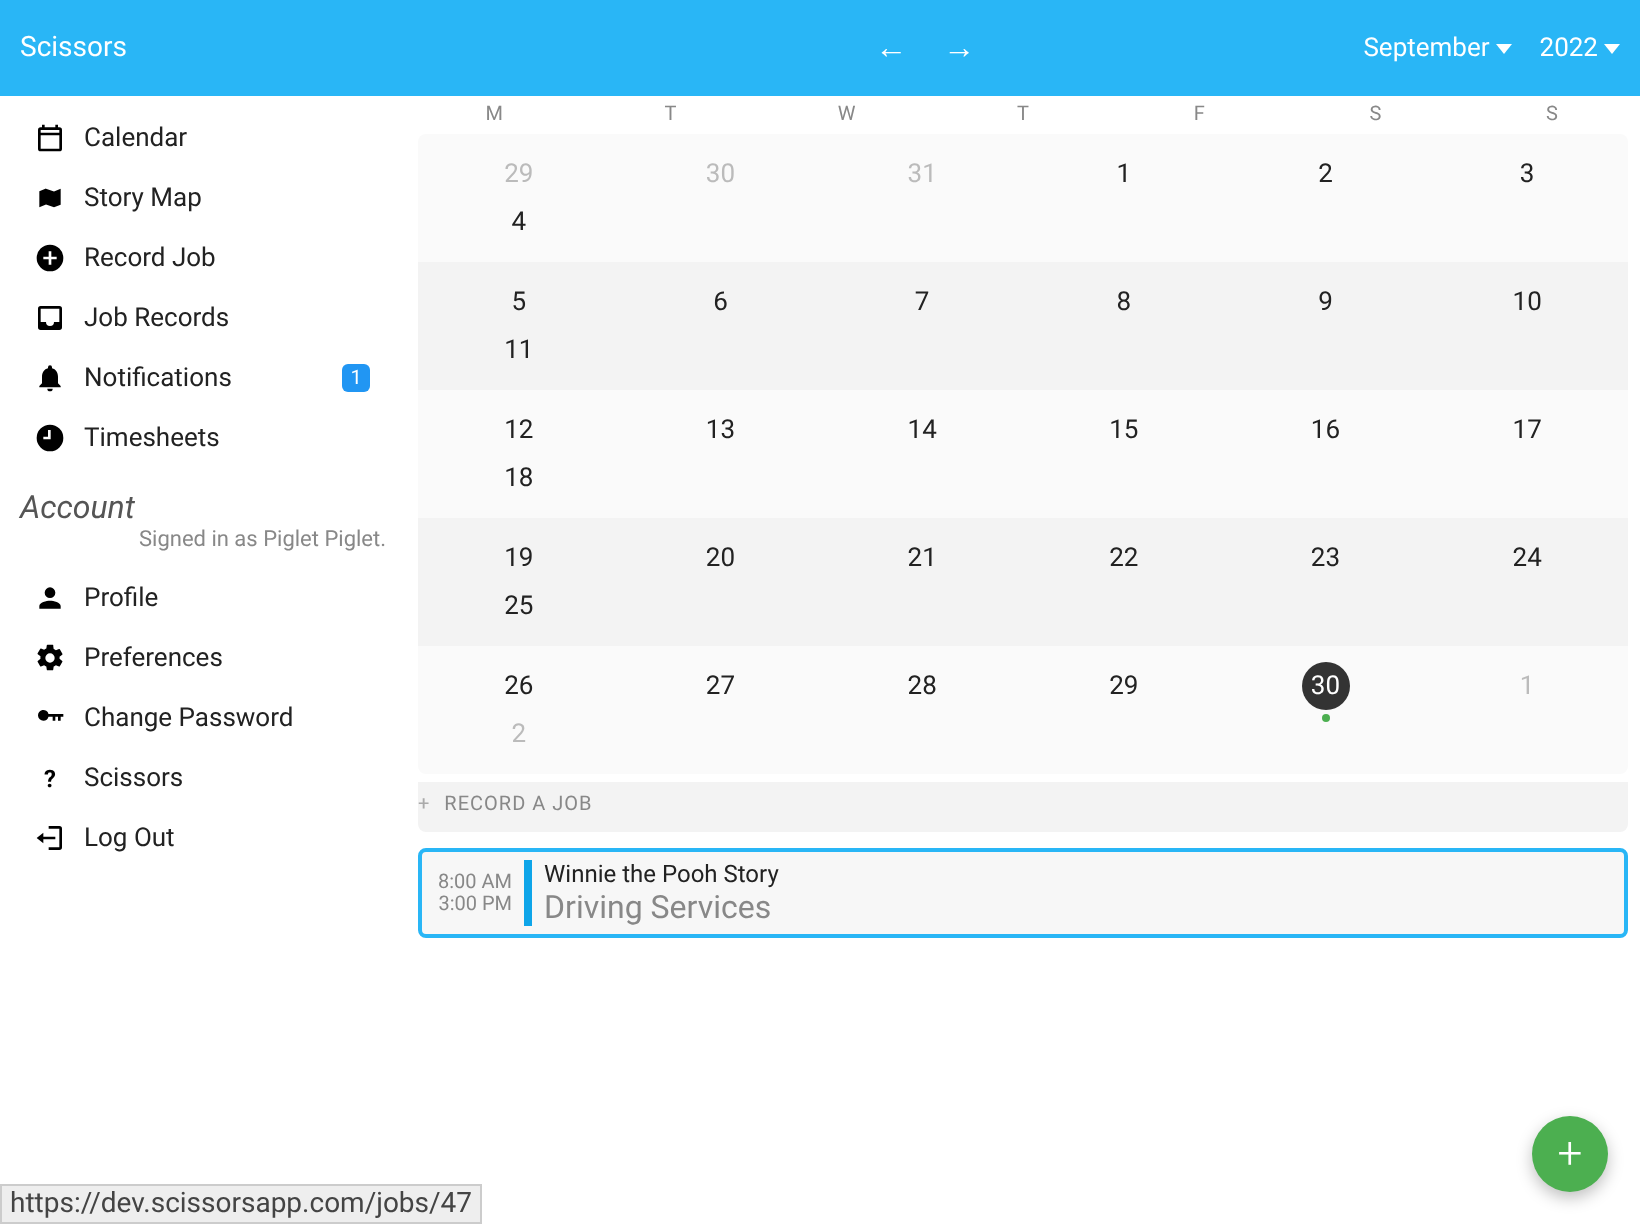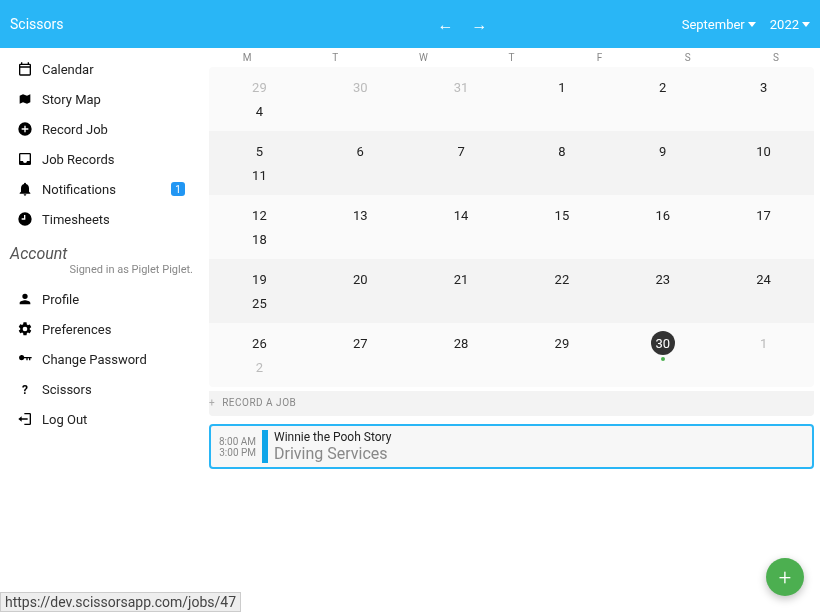--- a/index.html
+++ b/index.html
@@ -70,21 +70,21 @@
       margin: 8px 6px 0 6px;
       border: 2px solid #29b6f6;
       border-radius: 4px;
       display: flex;
       padding: 4px 8px;
       background: #f7f7f7;
       cursor: pointer;
     }
     .job-card .times {
       font-size: 10px; color: #888; text-align: right; padding-right: 6px;
-      border-right: 6px solid #0ea5e9; display: flex; flex-direction: column; justify-content: center;
+      border-right: 4px solid #0ea5e9; display: flex; flex-direction: column; justify-content: center;
       min-width: 44px;
     }
     .job-card .info { padding-left: 6px; }
     .job-card .info .title { font-size: 12px; color: #222; }
     .job-card .info .sub { font-size: 16px; color: #888; }
 
     .fab {
       position: absolute; right: 16px; bottom: 16px;
       width: 38px; height: 38px; border-radius: 50%;
       background: #4caf50; color: #fff;

